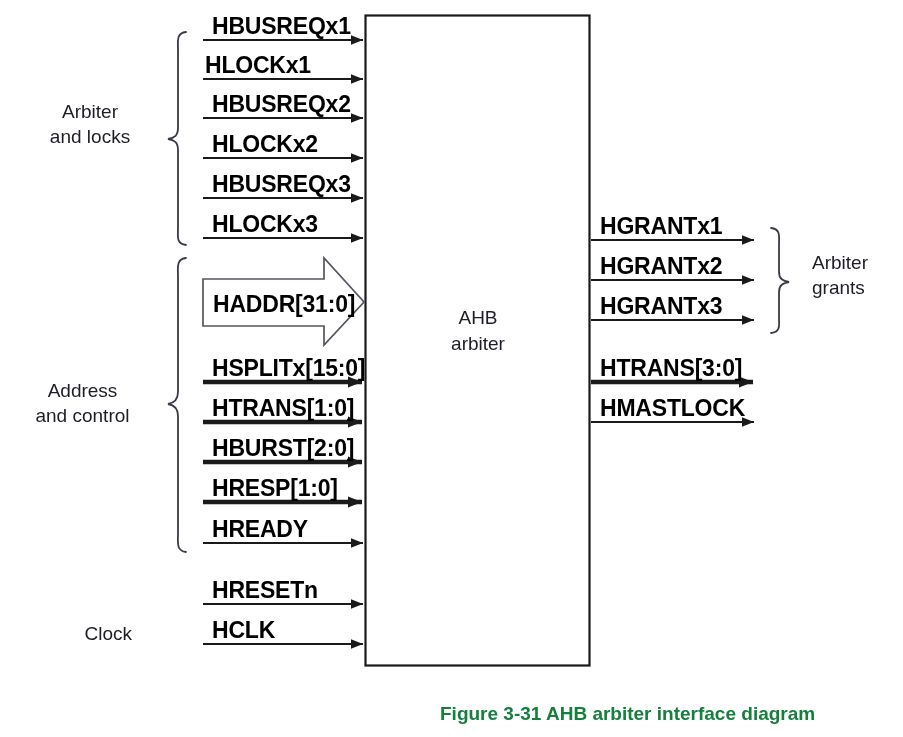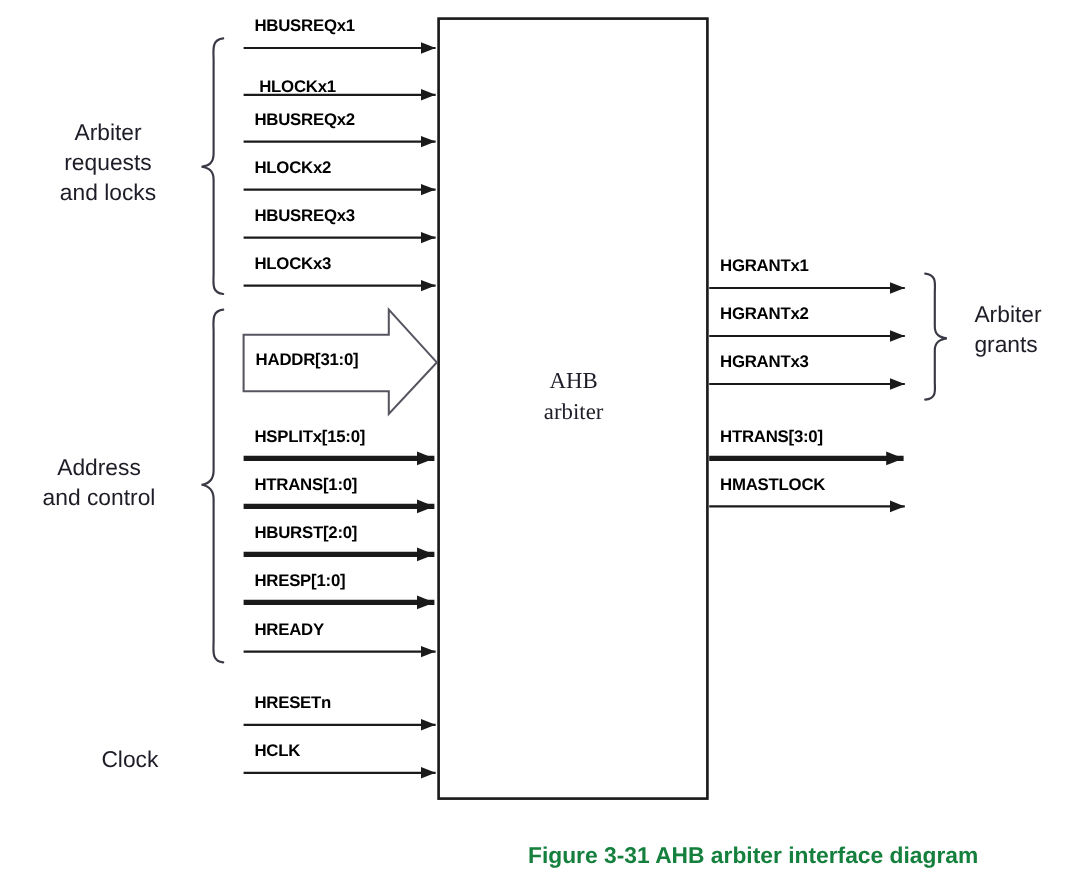--- a/index.html
+++ b/index.html
@@ -23,21 +23,21 @@
     position: absolute;
     left: 0;
     top: 0;
     width: 903px;
     height: 737px;
   }
   .sig-label {
     position: absolute;
     font-family: "Liberation Sans", sans-serif;
     font-weight: bold;
-    font-size: 14px;
+    font-size: 23px;
     letter-spacing: -0.2px;
     color: #000000;
     white-space: nowrap;
   }
   .group-label {
     position: absolute;
     font-family: "Liberation Sans", sans-serif;
     font-weight: normal;
     font-size: 19px;
     color: #1d1d27;
@@ -46,21 +46,21 @@
     line-height: 25px;
   }
   .group-label.right-al {
     text-align: right;
   }
   .group-label.left-al {
     text-align: left;
   }
   .block-title {
     position: absolute;
-    font-family: Liberation Serif, serif;
+    font-family: Liberation Sans, sans-serif;
     font-weight: normal;
     font-size: 19px;
     color: #1d1d27;
     text-align: center;
     line-height: 26px;
     white-space: nowrap;
   }
   .caption {
     position: absolute;
     font-family: "Liberation Sans", sans-serif;
@@ -132,38 +132,37 @@
     </g>
   </svg>
 
   <div class="block-title" style="left:403px; top:305px; width:150px;">
     <div>AHB</div>
     <div>arbiter</div>
   </div>
 
   <div class="group-label" style="left:15px; top:99px; width:150px;">
     <div>Arbiter</div>
-    <div>requests</div>
     <div>and locks</div>
   </div>
 
   <div class="group-label" style="left:0px; top:378px; width:165px;">
     <div>Address</div>
     <div>and control</div>
   </div>
 
   <div class="group-label right-al" style="left:15px; top:621px; width:117px;">Clock</div>
 
   <div class="group-label left-al" style="left:812px; top:250px; width:95px;">
     <div>Arbiter</div>
     <div>grants</div>
   </div>
 
   <div class="sig-label" style="left:212px; top:13px;">HBUSREQx1</div>
-  <div class="sig-label" style="left:216px; top:52px;margin-top:12px;">HLOCKx1</div>
+  <div class="sig-label" style="left:205px; top:52px;">HLOCKx1</div>
   <div class="sig-label" style="left:212px; top:91px;">HBUSREQx2</div>
   <div class="sig-label" style="left:212px; top:131px;">HLOCKx2</div>
   <div class="sig-label" style="left:212px; top:171px;">HBUSREQx3</div>
   <div class="sig-label" style="left:212px; top:211px;">HLOCKx3</div>
 
   <div class="sig-label" style="left:213px; top:291px;">HADDR[31:0]</div>
 
   <div class="sig-label" style="left:212px; top:355px;">HSPLITx[15:0]</div>
   <div class="sig-label" style="left:212px; top:395px;">HTRANS[1:0]</div>
   <div class="sig-label" style="left:212px; top:435px;">HBURST[2:0]</div>

